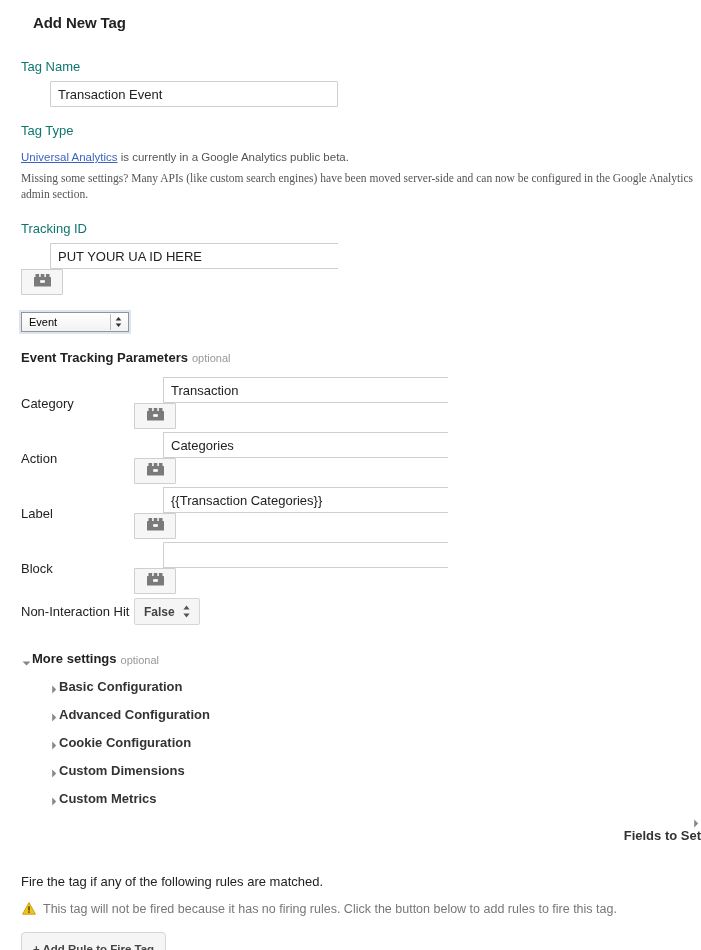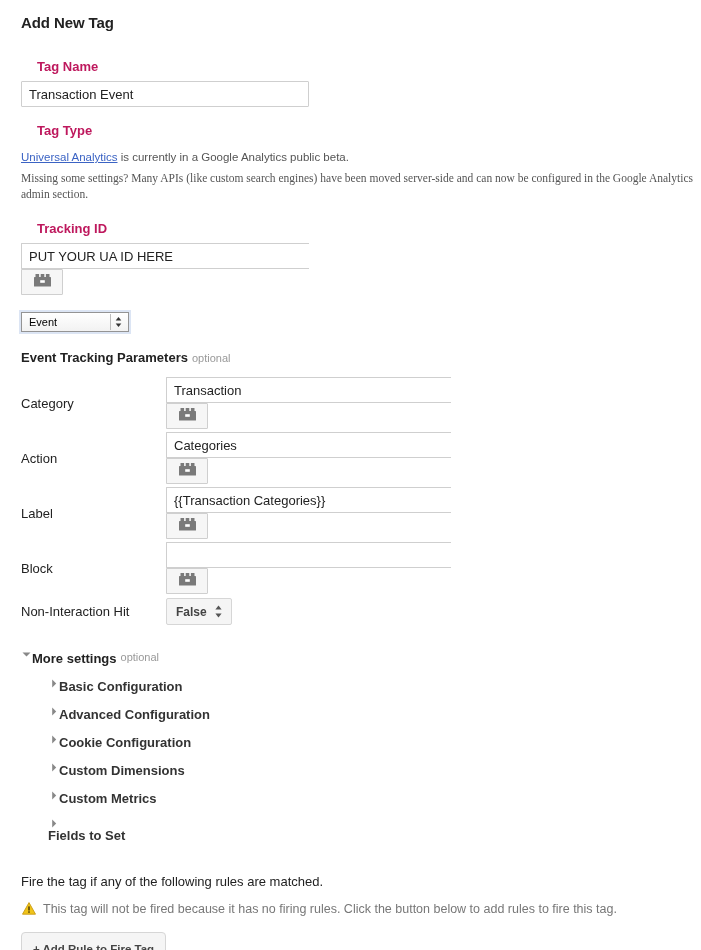--- a/index.html
+++ b/index.html
@@ -21,28 +21,28 @@
   .page {
     padding: 14px 0 0 21px;
     box-sizing: border-box;
   }
 
   
   .page-title {
     font-size: 15px;
     font-weight: bold;
     color: #222;
-    margin: 0 0 28px 0;
+    margin: 0 0 28px 12px;
     letter-spacing: -0.1px;
   }
   .field-label {
     font-size: 13px;
-    font-weight: bold;
-    color: #be185d;
-    margin: 0 0 7px 16px;
+    font-weight: normal;
+    color: #0f766e;
+    margin: 0 0 7px 0;
   }
   .section-heading {
     font-size: 13px;
     font-weight: bold;
     color: #222;
     margin: 0;
     display: inline-block;
   }
   .optional {
     font-size: 11px;
@@ -60,20 +60,21 @@
     height: 26px;
     border: 1px solid #cfcfcf;
     background: #fff;
     font-family: "Liberation Sans", sans-serif;
     font-size: 13px;
     color: #222;
     padding: 0 7px;
     outline: none;
     border-radius: 1px;
     vertical-align: top;
+    margin-left: 29px;
   }
   .text-input::placeholder { color: #222; }
   .input-tagname { width: 288px; }
 
   
   .input-combo {
     display: inline-flex;
     align-items: stretch;
     vertical-align: top;
     flex-direction: column;
@@ -165,35 +166,34 @@
     color: #3b63c4;
     text-decoration: underline;
   }
 
   
   .params { margin-top: 12px; }
   .param-row {
     display: flex;
     align-items: center;
     margin-bottom: 3px;
-    gap: 32px;
   }
   .param-label {
     width: 113px;
     flex: none;
     font-size: 13px;
     color: #222;
   }
   .param-row .text-input { width: 285px; }
   .param-row.noninteraction { margin-top: 4px; }
 
   
   .disclosure {
     display: flex;
-    align-items: flex-start;
+    align-items: flex-end;
     cursor: pointer;
     font-size: 13px;
     font-weight: bold;
     color: #333;
   }
   .tri {
     width: 11px;
     flex: none;
     display: inline-flex;
     align-items: center;

